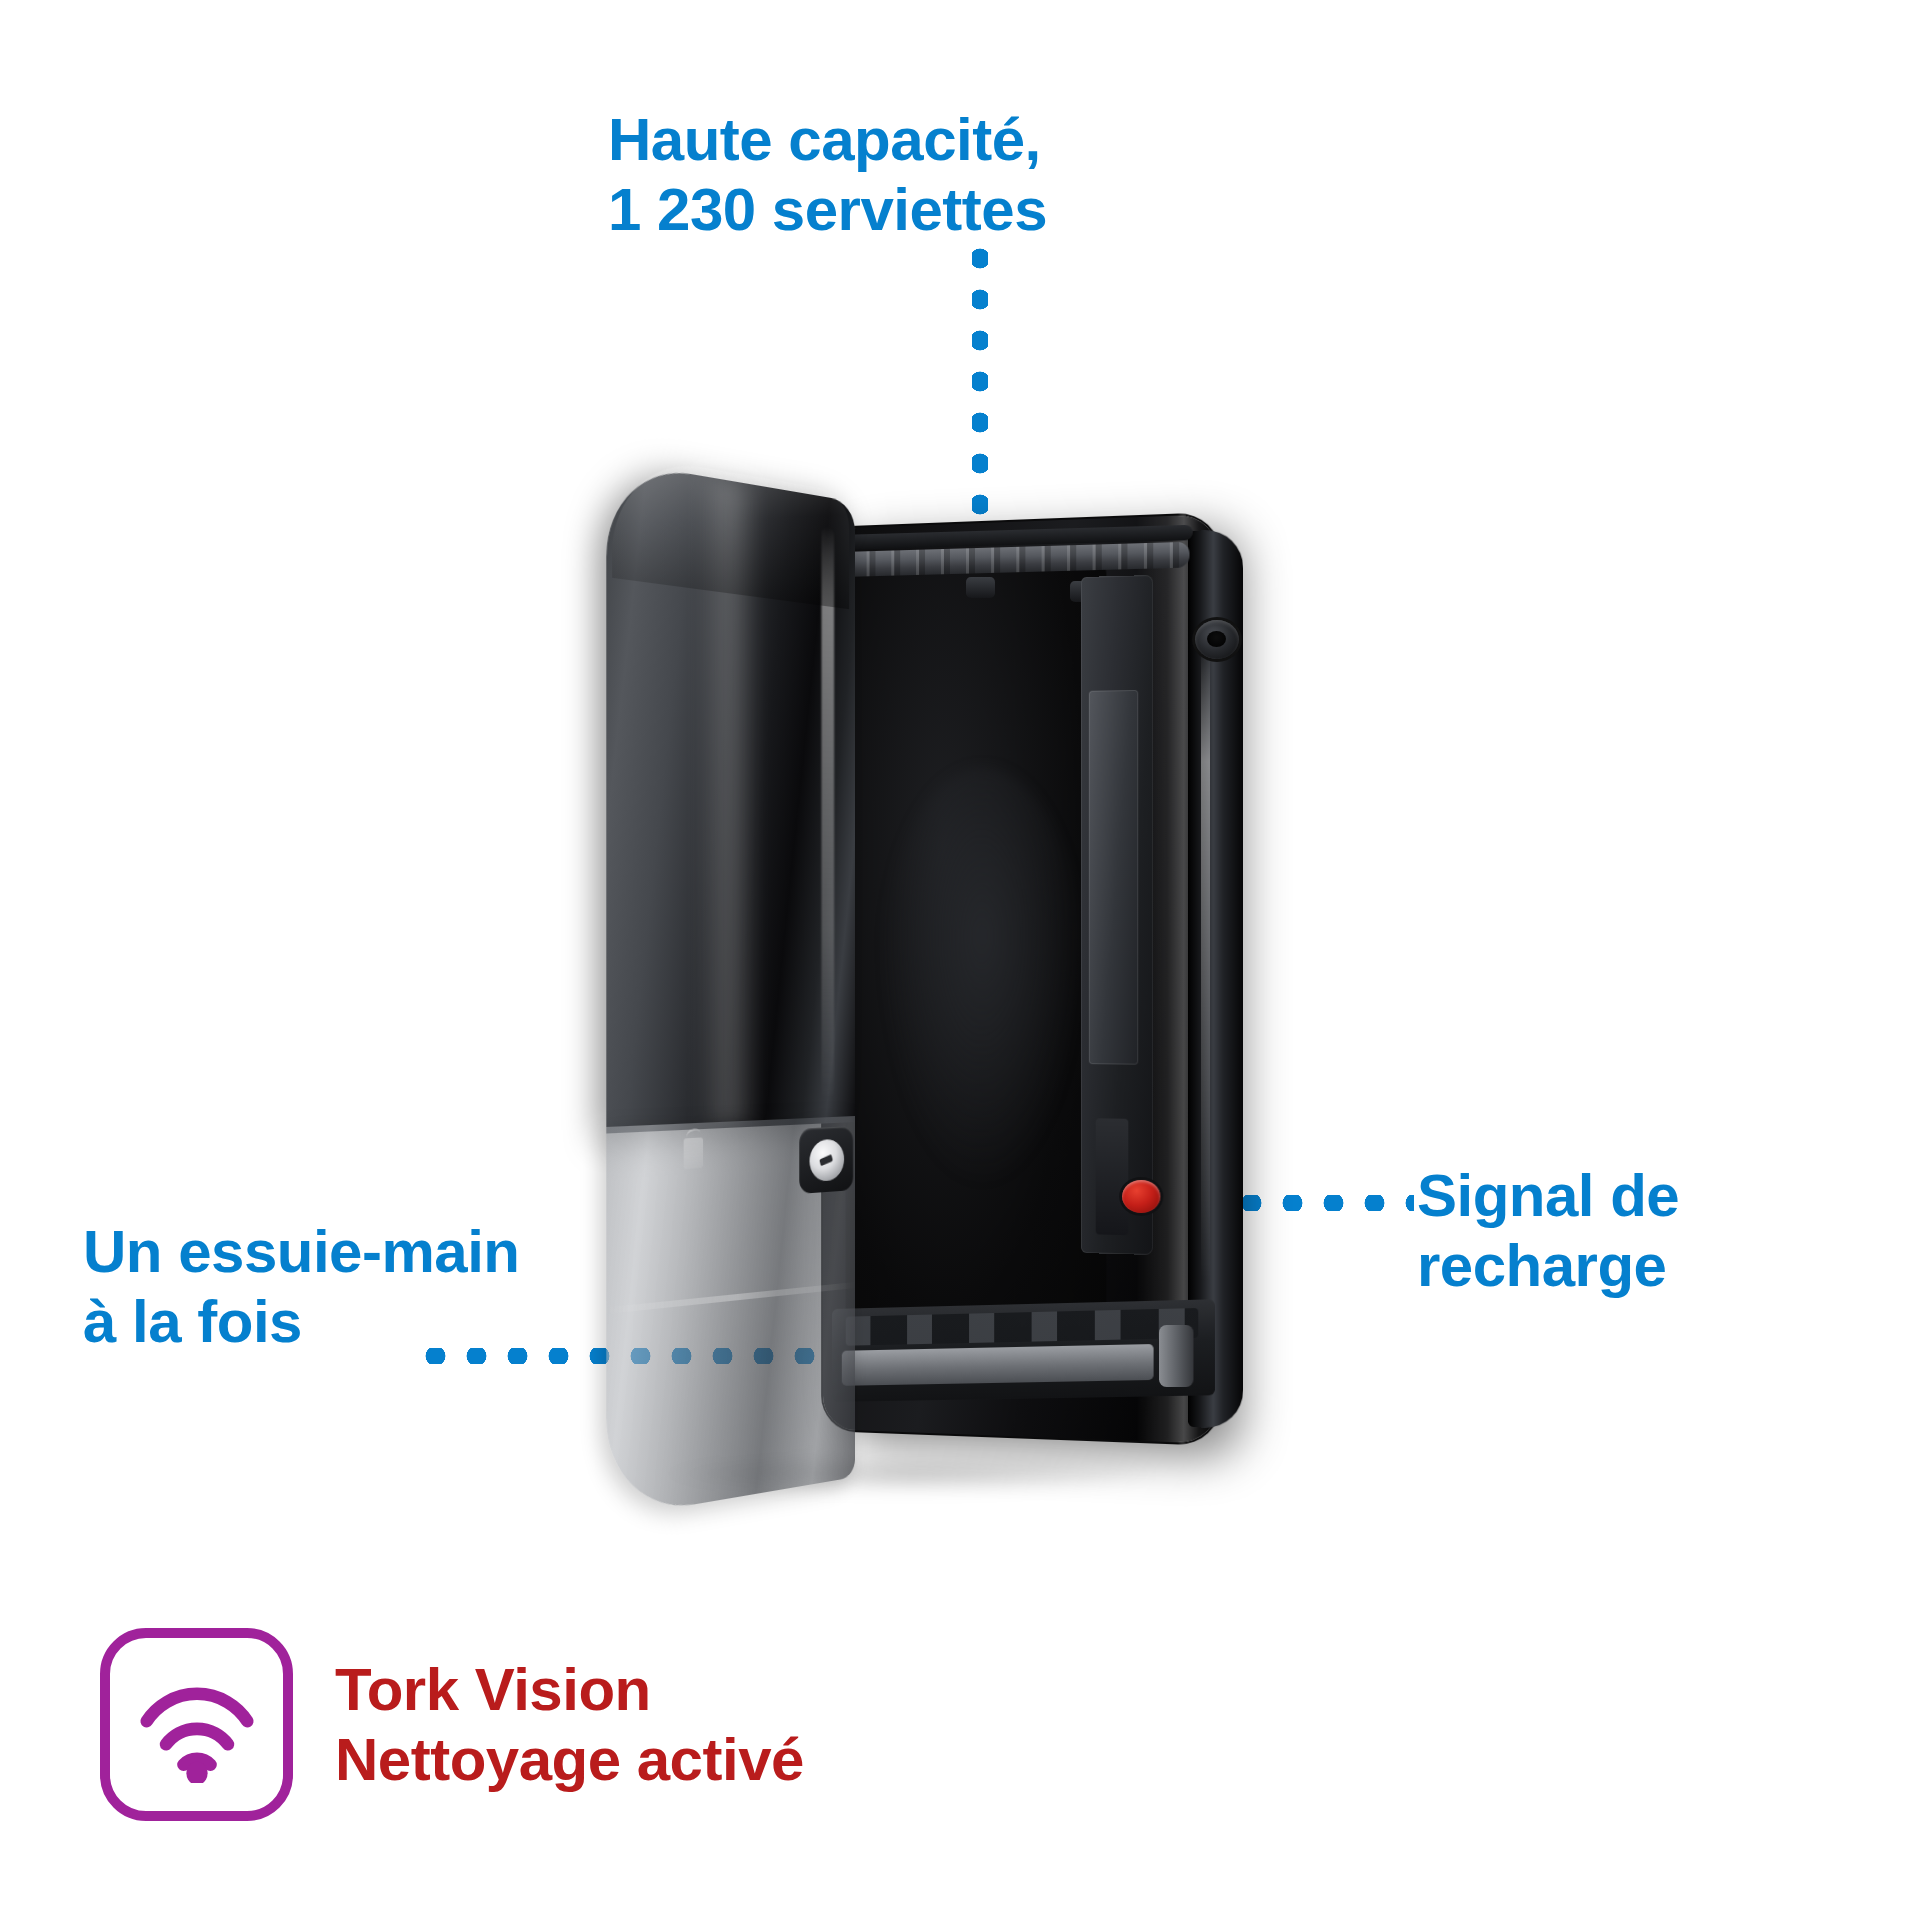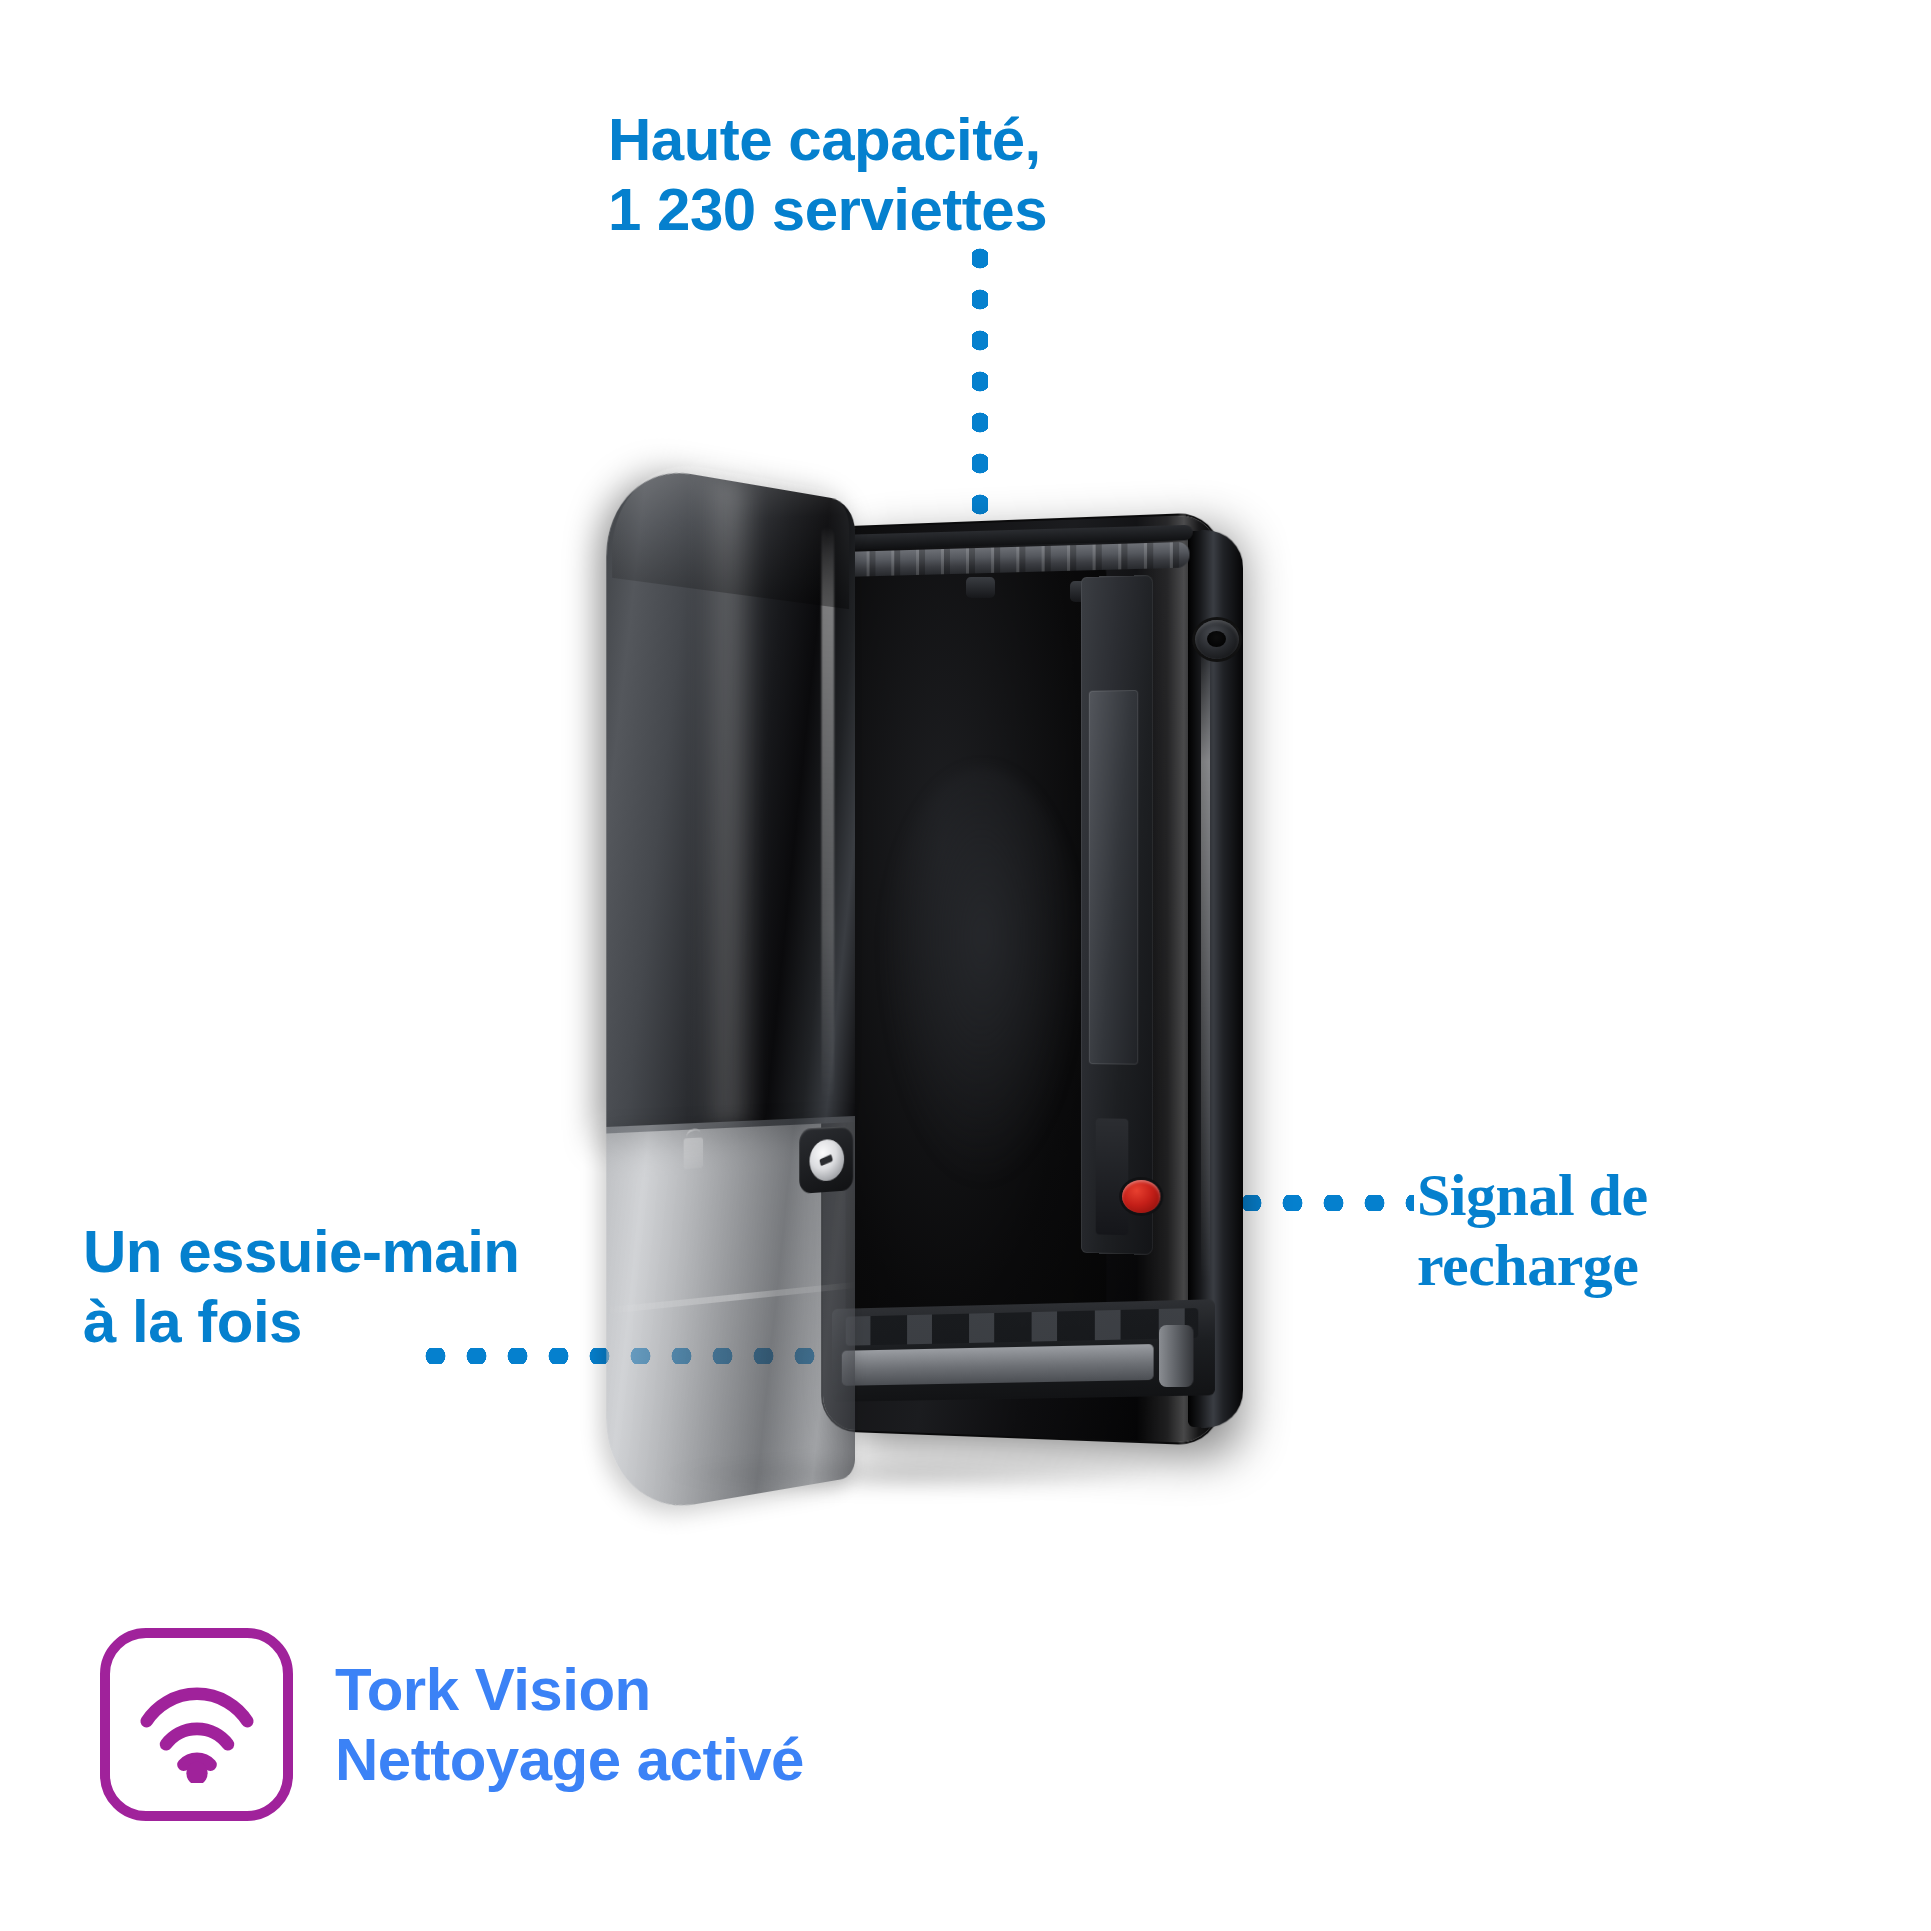--- a/index.html
+++ b/index.html
@@ -18,21 +18,21 @@
     color:#0580ce;
     font-weight:bold;
     font-size:60px;
     line-height:1.16;
     letter-spacing:-0.5px;
     white-space:pre-line;
     margin-top:12px;
   }
   #callout-capacity{ top:93px; left:608px; width:618px; text-align:left; }
   #callout-onesheet{ top:1205px; left:83px; width:599px; text-align:left; }
-  #callout-refill{ top:1149px; left:1417px; width:415px; text-align:left;font-family:Liberation Serif, serif; }
+  #callout-refill{ top:1149px; left:1417px; width:415px; text-align:left; }
 
   
   .dots-v{
     position:absolute;
     width:16.4px;
     background-image:radial-gradient(circle at 50% 50%, #0580ce 0 44%, transparent 46%);
     background-size:16.4px 41px;
     background-repeat:repeat-y;
   }
   .dots-h{
@@ -282,21 +282,21 @@
   }
 
   
   .badge{ position:absolute; left:100px; top:1628px; display:flex; align-items:center; gap:42px; }
   .badge-icon{
     width:193px;height:193px;border-radius:46px;
     border:10.6px solid #a0229b;box-sizing:border-box;
     display:flex;align-items:center;justify-content:center;
   }
   .badge-text{
-    color:#3b82f6;font-weight:bold;font-size:60px;line-height:1.16;
+    color:#b91c1c;font-weight:bold;font-size:60px;line-height:1.16;
     letter-spacing:-0.5px;white-space:pre-line;
   }
 </style>
 </head>
 <body>
 
 <div class="stage">
 
   <div class="callout" id="callout-capacity">Haute capacité,
 1 230 serviettes</div>

